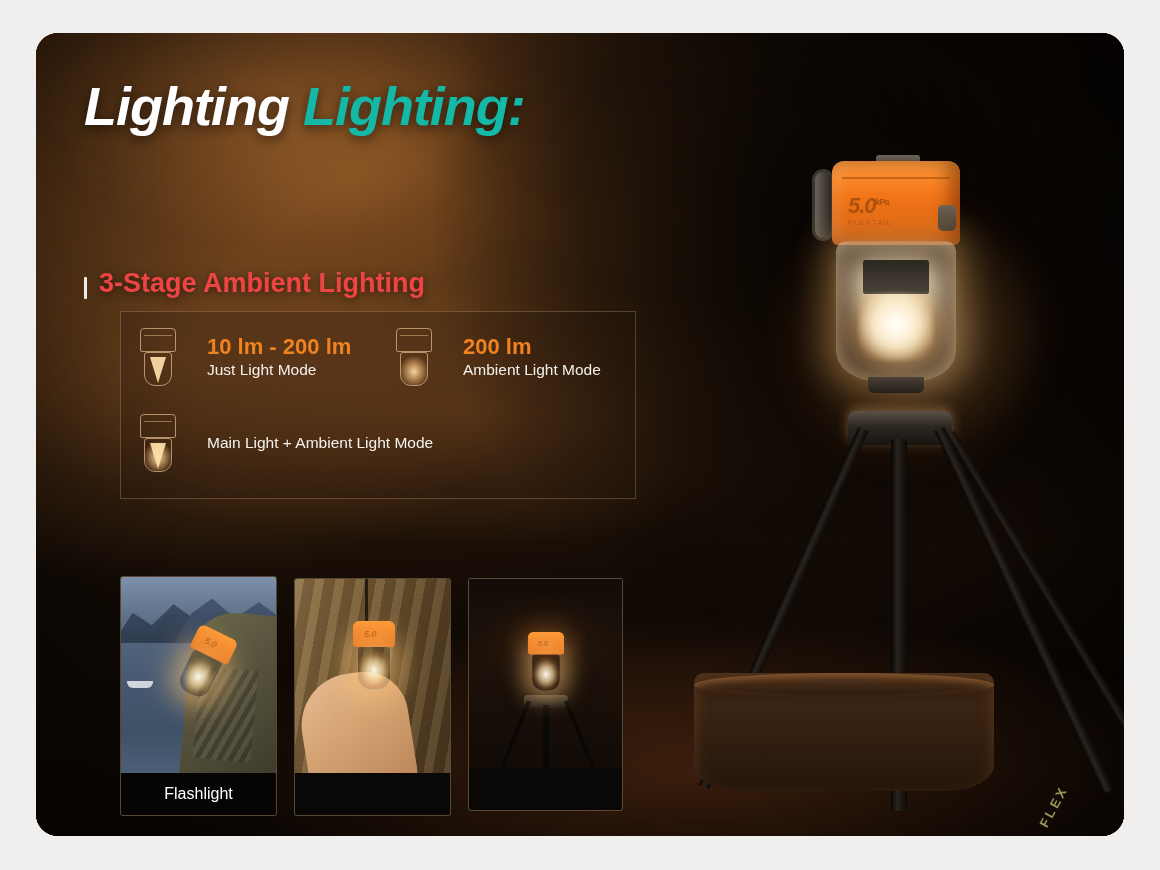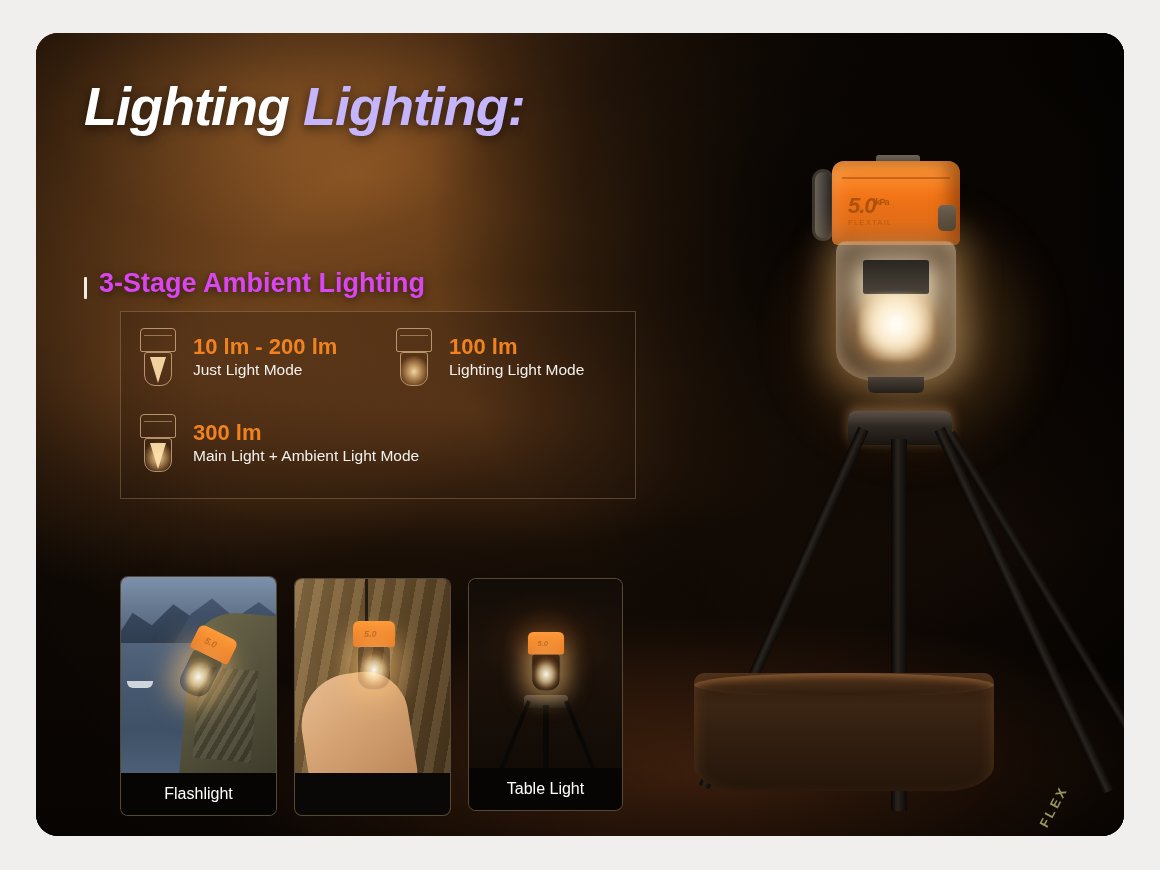--- a/index.html
+++ b/index.html
@@ -208,48 +208,48 @@
     position: absolute; left: 0; top: 45px;
     font-size: 54px;
     font-weight: 800;
     font-style: italic;
     color: #ffffff;
     line-height: 1.07;
     letter-spacing: -1px;
     text-shadow: 0 3px 12px rgba(0,0,0,.6);
     white-space: nowrap;
   }
-  .headline .accent { color: #c4b5fd; }
+  .headline .accent { color: #14b8a6; }
   .headline .line2 { display: block; }
 
   .section-title {
     position: absolute; left: 0;
     display: flex; align-items: flex-end; gap: 12px;
-    font-size: 27px; font-weight: 700; color: #d946ef;
+    font-size: 27px; font-weight: 700; color: #ef4444;
     text-shadow: 0 2px 8px rgba(0,0,0,.55);
     white-space: nowrap;
   }
   .section-title::before {
     content: "";
     width: 3px; height: 22px;
     background: #efece8;
     border-radius: 1px;
   }
   .title-stage { top: 235px; }
   .title-uses  { top: 487px; left: 0; }
   .title-uses::before { display: none; }
 
   
   .spec-panel {
     position: absolute; left: 36px; top: 278px;
     width: 516px; height: 188px;
     border: 1px solid rgba(214,176,134,.30);
     background: rgba(32,20,11,.24);
   }
-  .spec-row { position: absolute; display: flex; align-items: center; gap: 14px; }
+  .spec-row { position: absolute; display: flex; align-items: center; gap: 28px; }
   .row-a { left: 16px; top: 14px; }
   .row-b { left: 272px; top: 14px; }
   .row-c { left: 16px; top: 100px; }
 
   .spec-text .lm {
     font-size: 22px; font-weight: 700; color: #f0821f;
     line-height: 1.18; white-space: nowrap;
   }
   .spec-text .mode {
     font-size: 15.5px; font-weight: 500; color: #f4f1ed;
@@ -283,21 +283,21 @@
   }
   .ic-glow-full {
     position: absolute; inset: 0;
     background: radial-gradient(ellipse 70% 62% at 50% 58%, rgba(255,226,172,.92) 0%, rgba(245,190,120,.5) 45%, rgba(0,0,0,0) 82%);
   }
 
   
   .uses { position: absolute; left: 36px; top: 543px; width: 560px; height: 250px; }
   .ucard {
     position: absolute;
-    border-radius: 8px;
+    border-radius: 3px;
     overflow: hidden;
     border: 1px solid rgba(196,160,120,.42);
     background: #0a0806;
   }
   .u1 { left: 0px;   top: 0px; width: 157px; height: 240px; }
   .u2 { left: 174px; top: 2px; width: 157px; height: 238px; }
   .u3 { left: 348px; top: 2px; width: 155px; height: 233px; }
 
   .uphoto { position: absolute; left: 0; top: 0; right: 0; bottom: 42px; overflow: hidden; }
 
@@ -484,35 +484,34 @@
         </div>
 
         <div class="spec-row row-b">
           <div class="ic">
             <div class="ic-head"></div>
             <div class="ic-body">
               <div class="ic-glow-full"></div>
             </div>
           </div>
           <div class="spec-text">
-            <div class="lm">100 lm</div>
-            <div class="mode">Lighting Light Mode</div>
+            <div class="lm">200 lm</div>
+            <div class="mode">Ambient Light Mode</div>
           </div>
         </div>
 
         <div class="spec-row row-c">
           <div class="ic">
             <div class="ic-head"></div>
             <div class="ic-body">
               <div class="ic-glow-full"></div>
               <div class="ic-cone"></div>
             </div>
           </div>
           <div class="spec-text">
-            <div class="lm">300 lm</div>
             <div class="mode">Main Light + Ambient Light Mode</div>
           </div>
         </div>
 
       </div>
 
 
       <div class="uses">
 
         <div class="ucard u1">
@@ -552,20 +551,19 @@
               <div class="tb-head"></div>
               <div class="tb-leg tb-c"></div>
               <div class="tb-leg tb-l"></div>
               <div class="tb-leg tb-r"></div>
             </div>
             <div class="mini m3">
               <div class="mini-head"></div>
               <div class="mini-globe"></div>
             </div>
           </div>
-          <div class="ulabel">Table Light</div>
         </div>
 
       </div>
 
     </div>
   </div>
 </div>
 
 </body></html>

